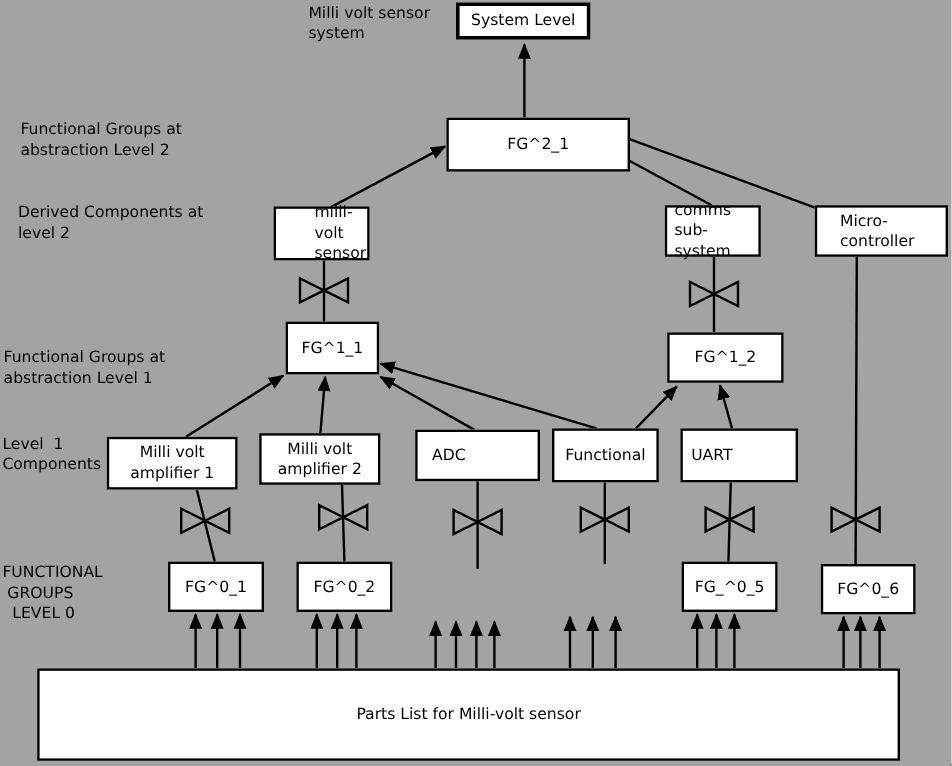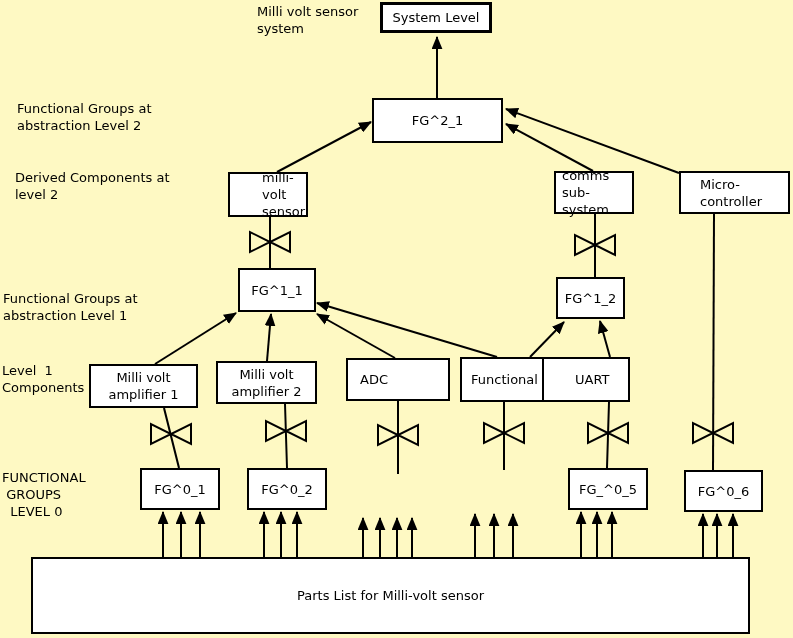--- a/index.html
+++ b/index.html
@@ -1,17 +1,17 @@
 <!DOCTYPE html>
 <html><head>
 <meta charset="utf-8">
 <style>
   html,body{margin:0;padding:0;background:#ffffff;}
   .stage{
-    position:relative;width:793px;height:638px;background:#fef9c3;
+    position:relative;width:793px;height:638px;background:#a3a3a3;
     font-family:"DejaVu Sans",sans-serif;color:#000;overflow:hidden;
   }
   .edges{position:absolute;left:0;top:0;width:793px;height:638px;}
   .node{
     position:absolute;box-sizing:border-box;border:2px solid #000;background:#fff;
     display:flex;align-items:center;justify-content:center;text-align:center;
     font-size:13px;line-height:17px;white-space:pre-wrap;
   }
   .node.left{justify-content:flex-start;text-align:left;}
   .node.bold-border{border-width:3px;}
@@ -154,35 +154,35 @@
 level 2</div>
   <div class="lbl" style="left:3px;top:290px;width:160px">Functional Groups at
 abstraction Level 1</div>
   <div class="lbl" style="left:2px;top:362px;width:120px">Level  1
 Components</div>
   <div class="lbl" style="left:2px;top:469px;width:120px">FUNCTIONAL
  GROUPS
   LEVEL 0</div>
 
   <div class="node bold-border" style="left:380px;top:2px;width:112px;height:31px">System Level</div>
-  <div class="node" style="left:372px;top:98px;width:131px;height:45px">FG^2_1</div>
+  <div class="node" style="left:372px;top:98px;width:153px;height:45px">FG^2_1</div>
   <div class="node left" style="left:228px;top:172px;width:80px;height:45px;padding-left:32px">milli-volt
 sensor</div>
   <div class="node left" style="left:554px;top:171px;width:80px;height:43px;padding-left:6px">comms
 sub-system</div>
   <div class="node left" style="left:679px;top:171px;width:111px;height:43px;padding-left:19px">Micro-
 controller</div>
   <div class="node" style="left:238px;top:268px;width:78px;height:44px">FG^1_1</div>
-  <div class="node" style="left:556px;top:277px;width:69px;height:42px">FG^1_2</div>
+  <div class="node" style="left:556px;top:277px;width:97px;height:42px">FG^1_2</div>
   <div class="node" style="left:89px;top:364px;width:109px;height:44px">Milli volt
 amplifier 1</div>
   <div class="node" style="left:216px;top:361px;width:101px;height:43px">Milli volt
 amplifier 2</div>
   <div class="node left" style="left:346px;top:358px;width:104px;height:43px;padding-left:12px">ADC</div>
   <div class="node" style="left:460px;top:357px;width:89px;height:45px">Functional</div>
-  <div class="node left" style="left:542px;top:357px;width:88px;height:45px;padding-left:31px">UART</div>
+  <div class="node left" style="left:567px;top:357px;width:98px;height:45px;padding-left:7px">UART</div>
   <div class="node" style="left:140px;top:468px;width:80px;height:42px">FG^0_1</div>
   <div class="node" style="left:247px;top:468px;width:80px;height:42px">FG^0_2</div>
   <div class="node" style="left:568px;top:468px;width:80px;height:42px">FG_^0_5</div>
   <div class="node" style="left:684px;top:470px;width:79px;height:42px">FG^0_6</div>
   <div class="node" style="left:31px;top:557px;width:719px;height:77px">Parts List for Milli-volt sensor</div>
 
 </div>
 
 </body></html>

